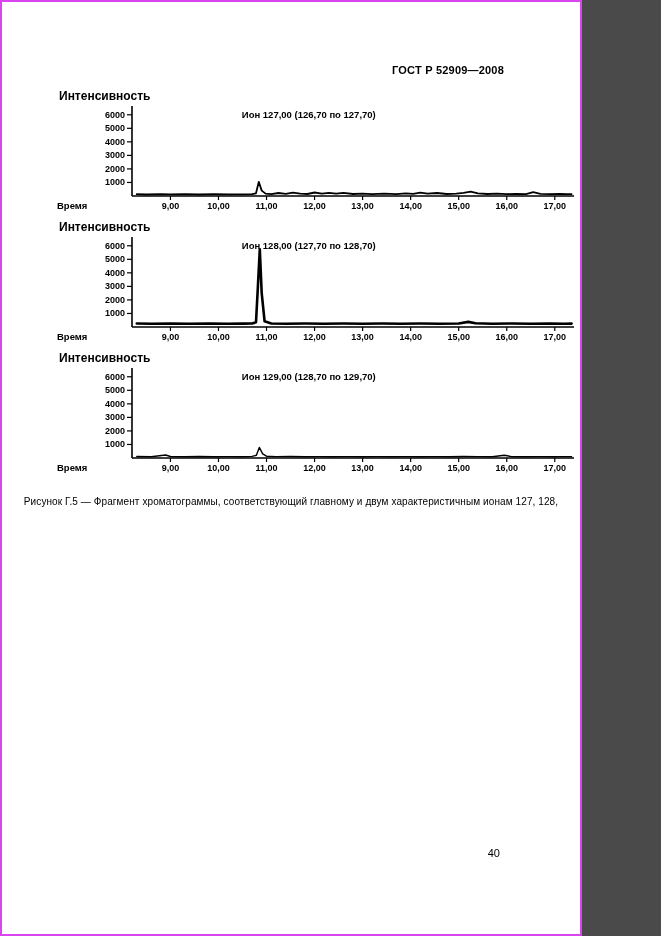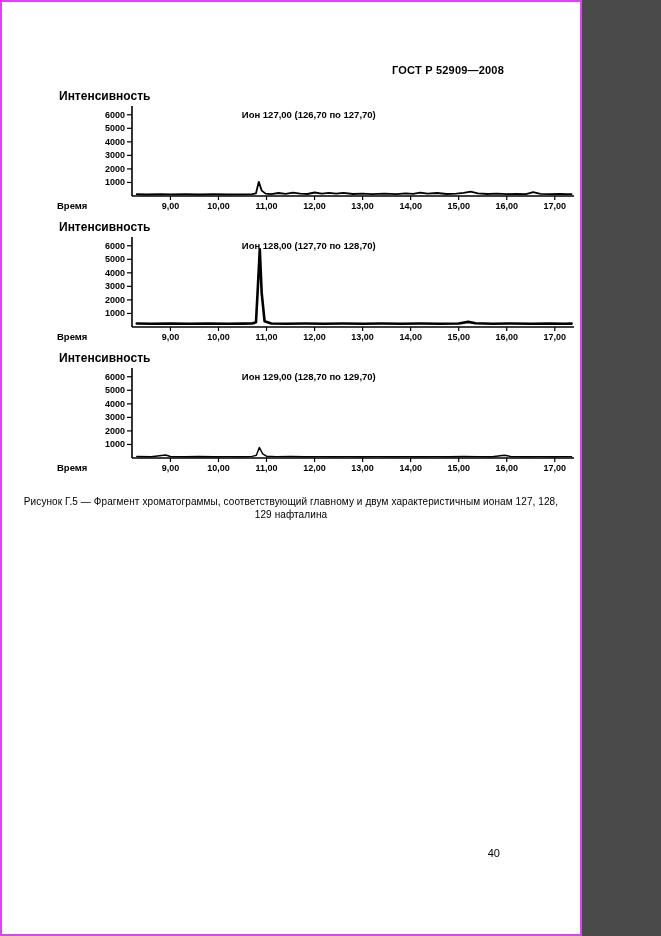--- a/index.html
+++ b/index.html
@@ -164,18 +164,17 @@
           <text x="0" y="106" text-anchor="start" font-size="9.5" font-weight="600" fill="#000">Время</text>
           <text x="251.8" y="15" text-anchor="middle" font-size="9.5" font-weight="600" fill="#000">Ион 129,00 (128,70 по 129,70)</text>
           <polyline points="79.8,91.5 94.2,91.7 108.6,90.0 113.4,91.5 127.8,91.7 142.3,91.5 156.7,91.7 171.1,91.6 185.5,91.7 195.1,91.4 199.4,90.3 202.3,82.4 205.7,88.9 209.5,91.2 219.1,91.6 233.5,91.5 248.0,91.7 262.4,91.6 276.8,91.7 291.2,91.6 305.6,91.7 320.0,91.6 334.4,91.7 348.8,91.6 363.3,91.7 377.7,91.6 392.1,91.7 406.5,91.5 420.9,91.6 435.3,91.7 447.3,90.3 454.5,91.6 469.0,91.7 483.4,91.6 497.8,91.7 507.4,91.6 514.6,91.6" fill="none" stroke="#000" stroke-width="1.4" stroke-linejoin="round" stroke-linecap="round"></polyline>
         </svg>
     </div>
 
   </div>
 
   <div class="caption">
     <div>Рисунок Г.5 — Фрагмент хроматограммы, соответствующий главному и двум характеристичным ионам 127, 128,</div>
-    <div>129 нафталина</div>
   </div>
 
   <div class="page-number">40</div>
 
 </div>
 
 </body></html>

